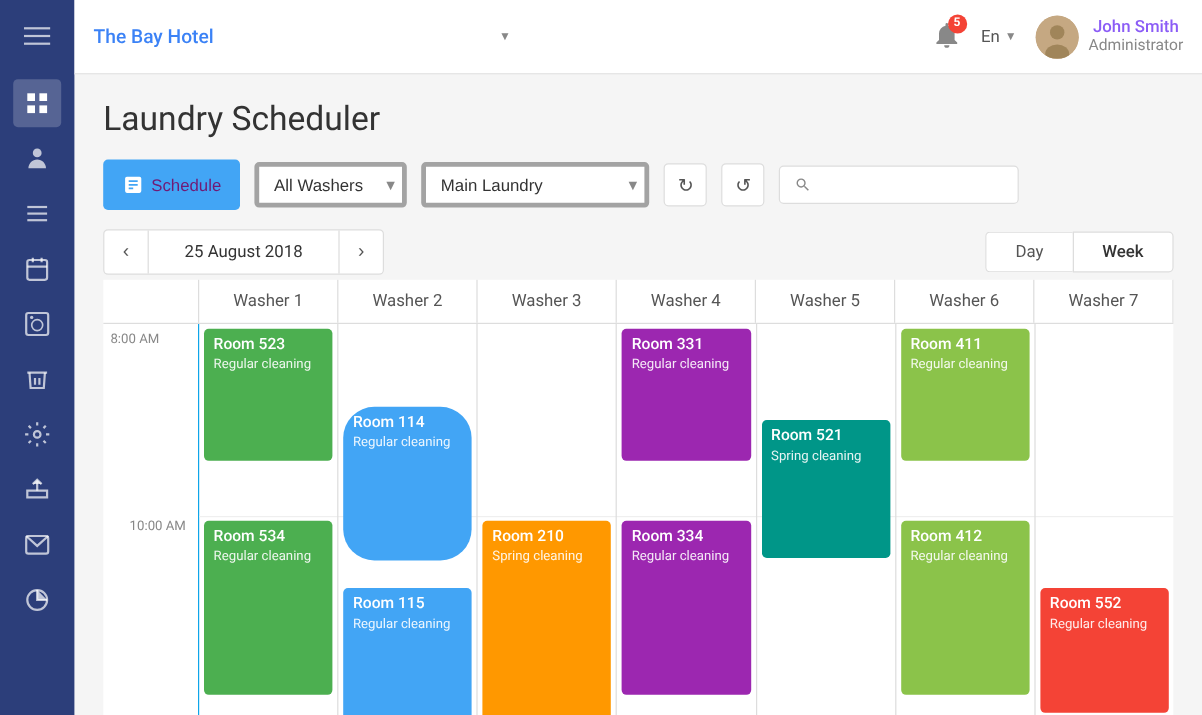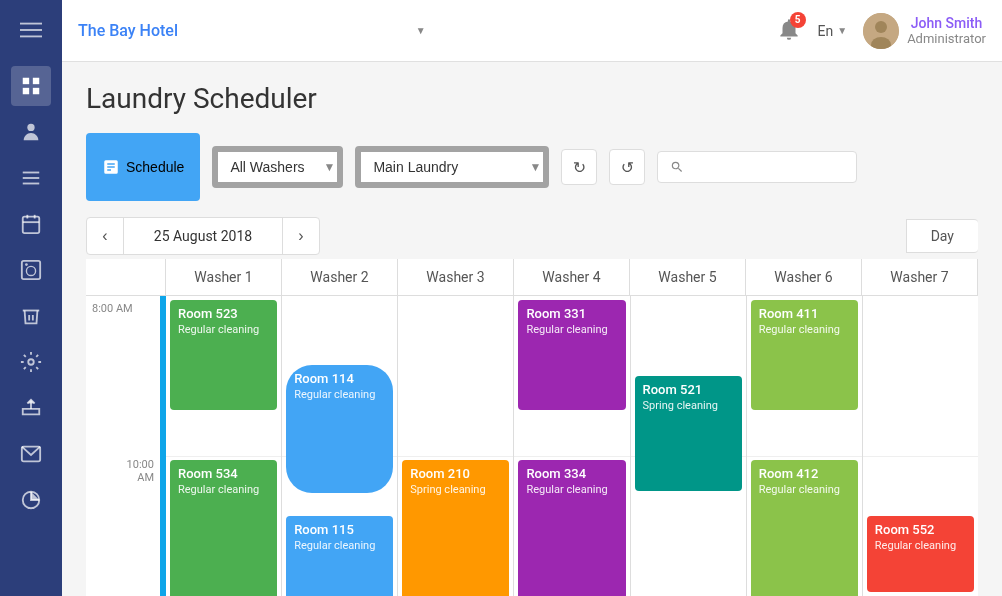--- a/index.html
+++ b/index.html
@@ -126,40 +126,40 @@
 
     
     .toolbar {
       display: flex;
       align-items: center;
       gap: 12px;
       margin-bottom: 16px;
     }
     .schedule-btn {
       background: #42a5f5;
-      color: #000000;
+      color: #701a75;
       border: none;
-      padding: 25px 16px;
+      padding: 12px 16px;
       border-radius: 4px;
       font-size: 14px;
       cursor: pointer;
       display: flex;
       align-items: center;
       gap: 6px;
       font-weight: 500;
     }
     .schedule-btn svg { width: 18px; height: 18px; fill: #fff; }
     .select-wrapper {
       position: relative;
       display: inline-flex;
       align-items: center;
     }
     .select-dropdown {
       appearance: none;
-      border: 6px solid #a3a3a3;
+      border: 4px solid #a3a3a3;
       background: #fff;
       padding: 7px 32px 7px 12px;
       border-radius: 4px;
       font-size: 14px;
       color: #333;
       cursor: pointer;
       min-width: 120px;
     }
     .select-arrow {
       position: absolute;
@@ -281,21 +281,21 @@
 
     .scheduler-body {
       flex: 1;
       display: flex;
       overflow: hidden;
       background: #fff;
     }
     .time-col {
       width: 80px;
       flex-shrink: 0;
-      border-right: 6px solid #0ea5e9;
+      border-right: 1px solid #0ea5e9;
       position: relative;
     }
     .time-label {
       font-size: 11px;
       color: #888;
       padding: 4px 6px 0 6px;
       text-align: right;
     }
 
     .washer-cols {
@@ -505,20 +505,21 @@
     </div>
 
     <div class="cal-nav-row">
       <div class="cal-nav-inner">
         <button class="nav-btn">‹</button>
         <div class="date-display">25 August 2018</div>
         <button class="nav-btn">›</button>
       </div>
       <div class="view-tabs">
         <div class="view-tab">Day</div>
+        <div class="view-tab active">Week</div>
       </div>
     </div>
 
     <div class="scheduler-wrapper">
 
       <div class="scheduler-header-row">
         <div class="time-col-header"></div>
         <div class="washer-col-header">Washer 1</div>
         <div class="washer-col-header">Washer 2</div>
         <div class="washer-col-header">Washer 3</div>
@@ -591,21 +592,21 @@
               <div class="event-title">Room 411</div>
               <div class="event-subtitle">Regular cleaning</div>
             </div>
             <div class="event-block color-lightgreen" style="top:164px; height:145px;">
               <div class="event-title">Room 412</div>
               <div class="event-subtitle">Regular cleaning</div>
             </div>
           </div>
 
           <div class="washer-col">
-            <div class="event-block color-red" style="top:220px; height:76px;">
+            <div class="event-block color-red" style="top:220px; height:104px;">
               <div class="event-title">Room 552</div>
               <div class="event-subtitle">Regular cleaning</div>
             </div>
           </div>
         </div>
       </div>
     </div>
   </div>
 </div>
 

